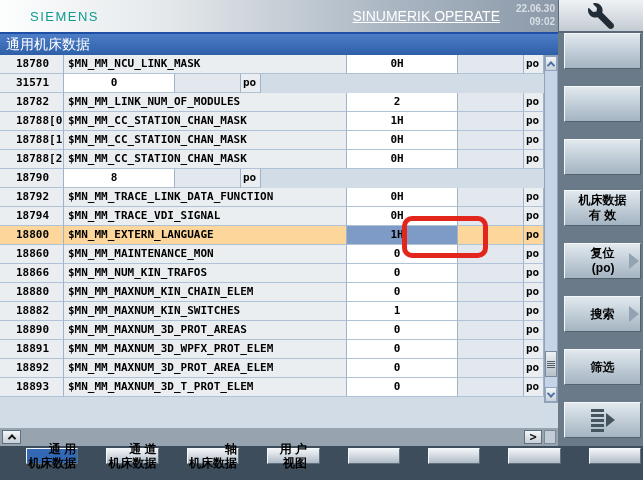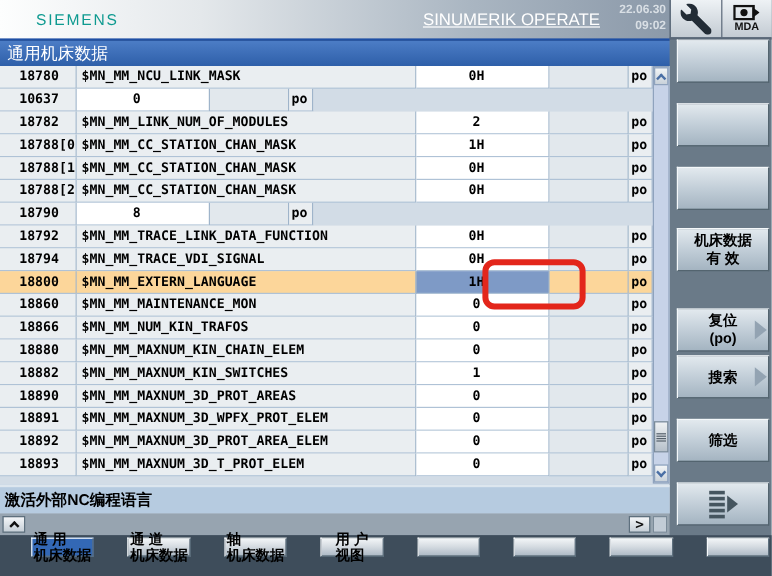--- a/index.html
+++ b/index.html
@@ -73,21 +73,21 @@
   .hs-right { left:524px; width:18px; font-size:12px; font-weight:bold; color:#111;
     font-family:"DejaVu Sans Mono", monospace; line-height:12px; }
   .hs-box { left:544px; width:12px; background:#c2ccd6; border:1px solid #7a8a98; }
 
   
   .bottombar { position:absolute; left:0; top:446px; width:643px; height:34px;
     background:#3e4d5b; display:flex; gap:4px; padding:2px; }
   .btab { flex:1; height:16px; background:linear-gradient(180deg,#f2f5f7,#d6dce2 45%,#aebac6);
     border-top:1px solid #f6f9fb; border-left:1px solid #f6f9fb;
     border-right:1px solid #5e707e; border-bottom:1px solid #5e707e;
-    color:#000; font-size:12px; font-weight:bold; line-height:14px; text-align:left;
+    color:#000; font-size:12px; font-weight:bold; line-height:14px; text-align:right;
     white-space:pre-line; display:flex; align-items:center; justify-content:center;margin-left:24px; }
   .btab.selected { background:#3368b5; }
 
   
   .rkey { position:absolute; left:564px; width:77px; height:36px;
     background:linear-gradient(180deg,#e2e9ee,#c2ced8 50%,#a4b4c1);
     border-top:1px solid #f4f8fa; border-left:1px solid #f4f8fa;
     border-right:1px solid #53646f; border-bottom:1px solid #53646f;
     color:#000; font-size:12px; font-weight:bold; line-height:15px; text-align:center;
     white-space:pre-line; display:flex; align-items:center; justify-content:center; }
@@ -118,43 +118,35 @@
       <div>22.06.30</div>
       <div>09:02</div>
     </div>
   </div>
   <div class="sys-icons">
     <div class="sys-cell">
       <svg width="26" height="26" viewBox="0 0 512 512">
         <path transform="translate(512,0) scale(-1,1)" fill="#222c36" d="M507.73 109.1c-2.24-9.03-13.54-12.09-20.12-5.51l-74.36 74.36-67.88-11.31-11.31-67.88 74.36-74.36c6.62-6.62 3.43-17.9-5.66-20.16-47.38-11.74-99.55.91-136.58 37.93-39.64 39.64-50.55 97.1-34.05 147.2L18.74 402.76c-24.99 24.99-24.99 65.51 0 90.5 24.99 24.99 65.51 24.99 90.5 0l213.21-213.21c50.12 16.71 107.47 5.68 147.37-34.22 37.07-37.07 49.7-89.32 37.91-136.73z"></path>
       </svg>
     </div>
-    <div class="sys-cell">
-      <svg class="mda-svg" width="22" height="13" viewBox="0 0 22 13">
-        <rect x="1" y="1" width="16" height="11"></rect>
-        <circle cx="9" cy="6.5" r="3" fill="#111"></circle>
-        <path d="M16 2 L22 6.5 L16 11 Z" fill="#111"></path>
-      </svg>
-      <div class="mda-label">MDA</div>
-    </div>
   </div>
 
   <div class="titlebar">通用机床数据</div>
 
   <div class="workspace">
     <div class="md-table" id="md-table">
         <div class="md-row">
           <div class="c-id">18780</div>
           <div class="c-name">$MN_MM_NCU_LINK_MASK</div>
           <div class="c-val">0H</div>
           <div class="c-unit"></div>
           <div class="c-attr">po</div>
         </div>
         <div class="md-row">
-          <div class="c-id">10637</div>
+          <div class="c-id">31571</div>
           <div class="c-val">0</div>
           <div class="c-unit"></div>
           <div class="c-attr">po</div>
         </div>
         <div class="md-row">
           <div class="c-id">18782</div>
           <div class="c-name">$MN_MM_LINK_NUM_OF_MODULES</div>
           <div class="c-val">2</div>
           <div class="c-unit"></div>
           <div class="c-attr">po</div>
@@ -274,21 +266,20 @@
         <i></i>
         <i></i>
         <i></i>
         <i></i>
       </div>
     <div class="vs-btn vs-down">
         <span class="chev down"></span>
       </div>
   </div>
 
-  <div class="infobar">激活外部NC编程语言</div>
 
   <div class="hscroll">
     <div class="hs-btn hs-up">
         <span class="chev up black"></span>
       </div>
     <div class="hs-btn hs-right">&gt;</div>
     <div class="hs-btn hs-box"></div>
   </div>
 
   <div class="bottombar" id="bottombar">
@@ -305,21 +296,21 @@
       <div class="btab"></div>
       <div class="btab"></div>
     </div>
 
   <div id="rightkeys">
       <div class="rkey" style="top: 33px;"><span></span></div>
       <div class="rkey" style="top: 86px;"><span></span></div>
       <div class="rkey" style="top: 139px;"><span></span></div>
       <div class="rkey" style="top: 190px;"><span>机床数据
 有  效</span></div>
-      <div class="rkey" style="top: 257px;"><span>复位
+      <div class="rkey" style="top: 243px; text-align: right;"><span>复位
 (po)</span><span class="tri"></span></div>
       <div class="rkey" style="top: 296px;"><span>搜索</span><span class="tri"></span></div>
       <div class="rkey" style="top: 349px;"><span>筛选</span></div>
       <div class="rkey" style="top: 402px;"><span class="menu-icon"><span class="menu-bars"><i></i><i></i><i></i><i></i><i></i></span><span class="menu-tri"></span></span></div>
     </div>
 
   <div class="annotation"></div>
 
 </div>
 

